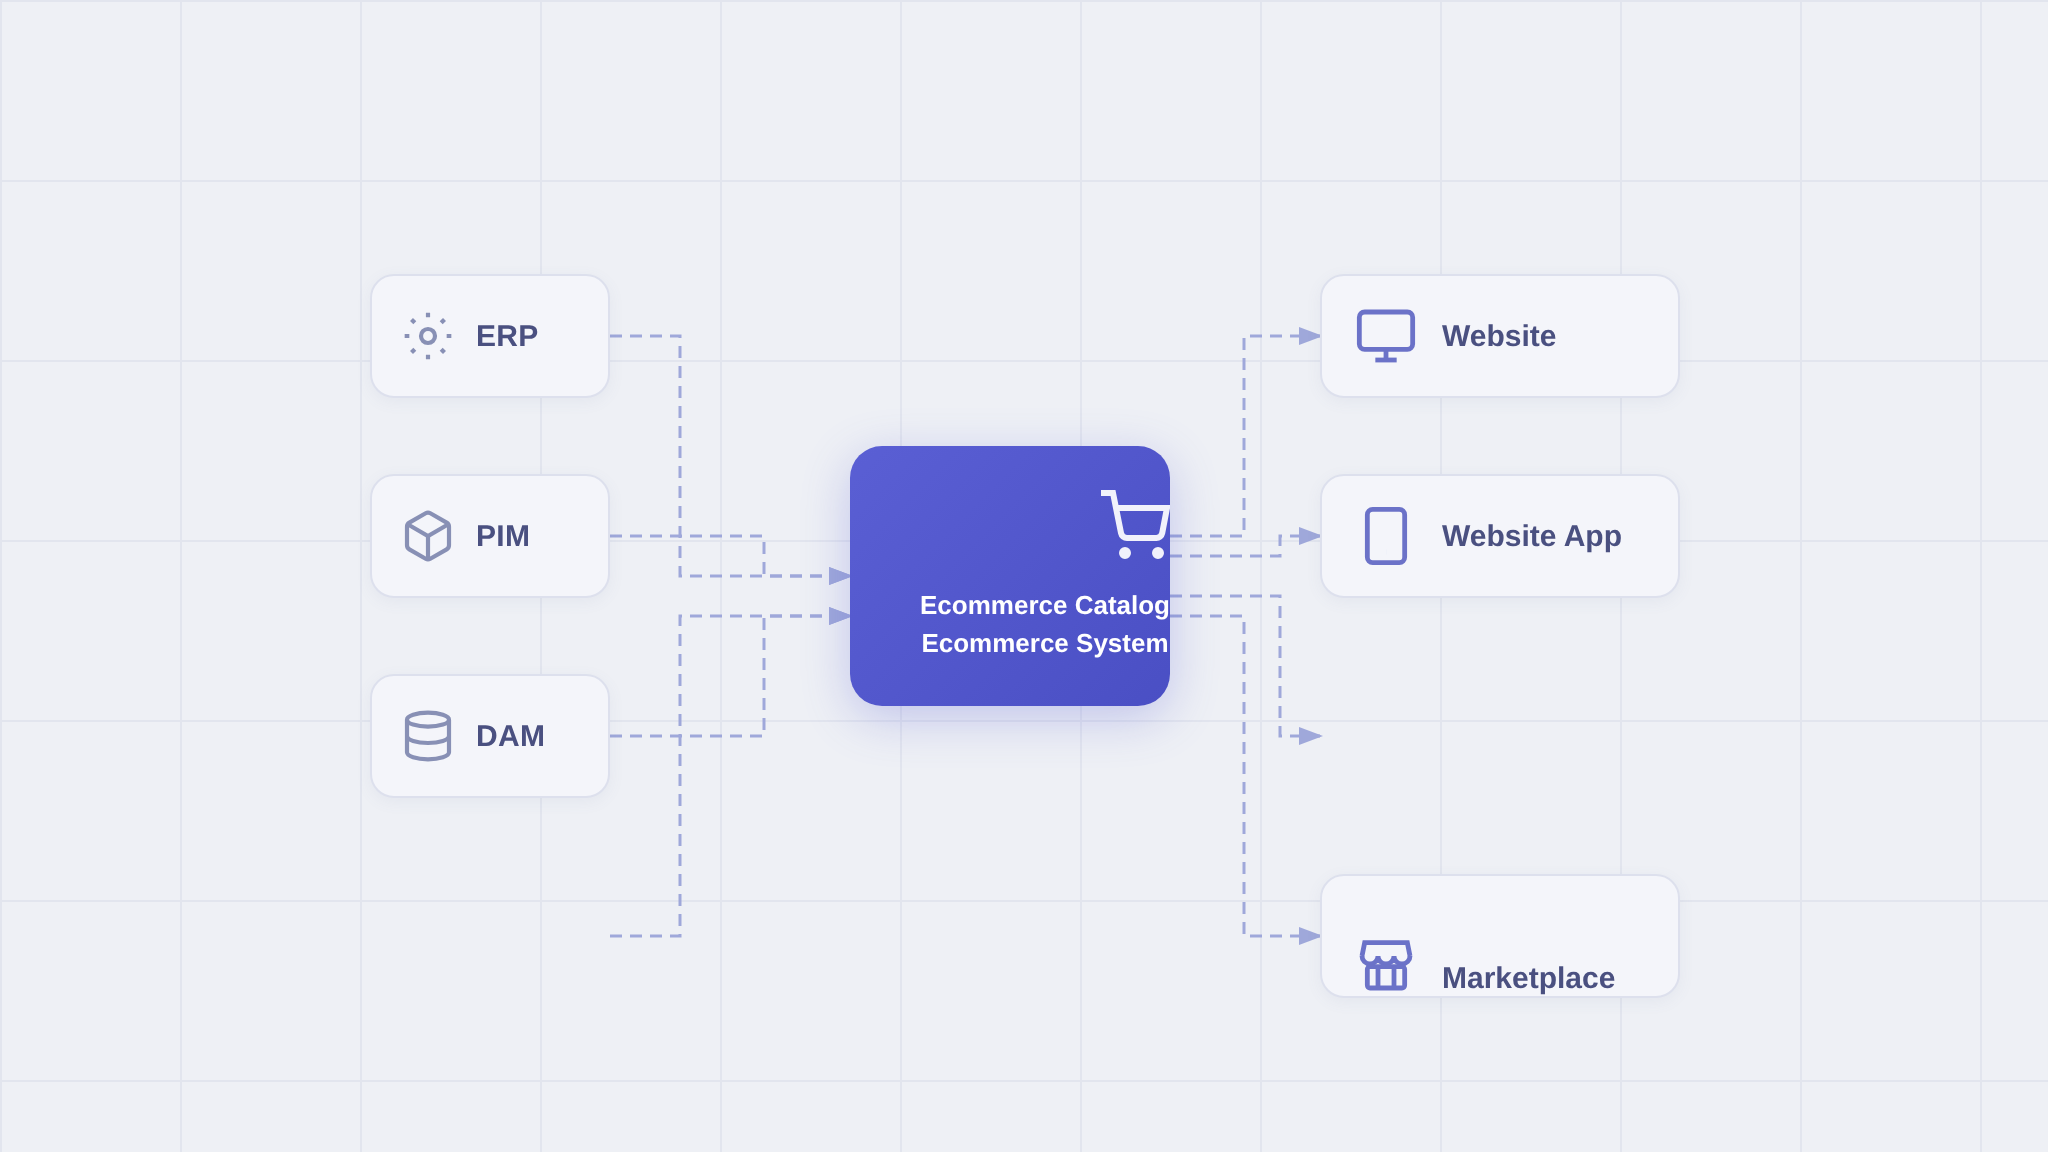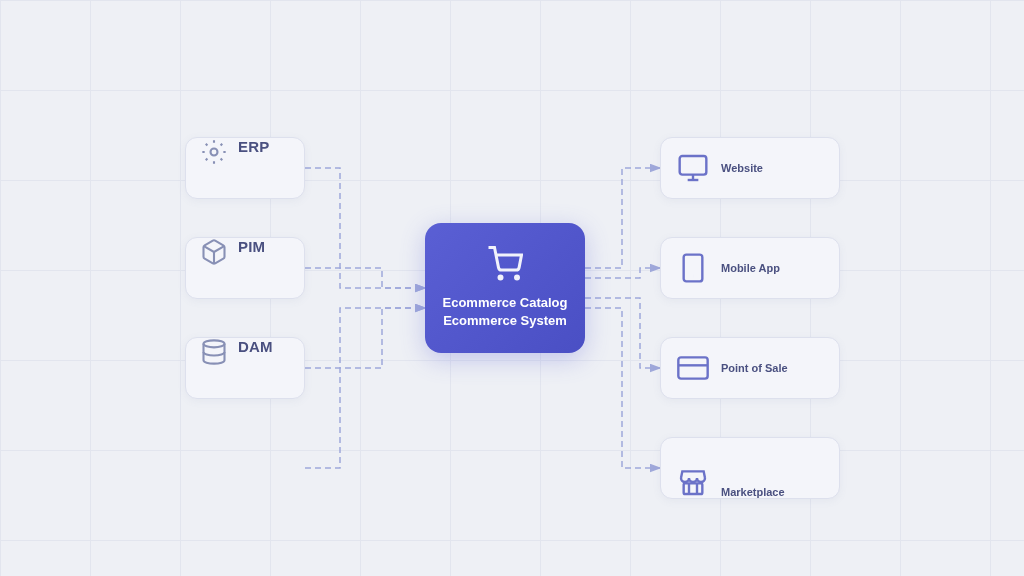--- a/index.html
+++ b/index.html
@@ -34,20 +34,21 @@
 
     
     .source-box {
       position: absolute;
       width: 120px;
       height: 62px;
       background: #f4f5fa;
       border: 1.5px solid #dde0ed;
       border-radius: 12px;
       display: flex;
+      align-items: center;
       gap: 10px;
       padding: 0 14px;
       box-shadow: 0 2px 8px rgba(100,110,160,0.07);
     }
 
     .source-box .icon {
       width: 28px;
       height: 28px;
       flex-shrink: 0;
       color: #8890b5;
@@ -62,21 +63,21 @@
 
     
     .center-box {
       position: absolute;
       width: 160px;
       height: 130px;
       background: linear-gradient(135deg, #5a5fd4 0%, #4a4fc4 100%);
       border-radius: 16px;
       display: flex;
       flex-direction: column;
-      align-items: center;
+      align-items: flex-end;
       justify-content: center;
       gap: 8px;
       box-shadow: 0 6px 24px rgba(90,95,212,0.30);
       left: 425px;
       top: 223px;
     }
 
     .center-box .cart-icon {
       color: rgba(255,255,255,0.92);
     }
@@ -105,21 +106,21 @@
     }
 
     .dest-box .icon {
       width: 32px;
       height: 32px;
       flex-shrink: 0;
       color: #6b72c8;
     }
 
     .dest-box .label {
-      font-size: 11px;
+      font-size: 15px;
       font-weight: 600;
       color: #4a5080;
     }
 
     
     .connectors {
       position: absolute;
       top: 0; left: 0;
       width: 1024px;
       height: 576px;
@@ -223,32 +224,23 @@
     <span class="label">Website</span>
   </div>
 
   <div class="dest-box" style="top:237px; left:660px;">
     <span class="icon">
       <svg width="32" height="32" viewBox="0 0 24 24" fill="none" stroke="currentColor" stroke-width="1.8">
         <rect x="5" y="2" width="14" height="20" rx="2" ry="2"></rect>
         <line x1="12" y1="18" x2="12.01" y2="18"></line>
       </svg>
     </span>
-    <span class="label">Mobile App</span>
-  </div>
-
-  <div class="dest-box" style="top:337px; left:660px;">
-    <span class="icon">
-      <svg width="32" height="32" viewBox="0 0 24 24" fill="none" stroke="currentColor" stroke-width="1.8">
-        <rect x="1" y="4" width="22" height="16" rx="2" ry="2"></rect>
-        <line x1="1" y1="10" x2="23" y2="10"></line>
-      </svg>
-    </span>
-    <span class="label">Point of Sale</span>
-  </div>
+    <span class="label">Website App</span>
+  </div>
+
 
   <div class="dest-box" style="top:437px; left:660px;align-items:flex-end;">
     <span class="icon">
       <svg width="32" height="32" viewBox="0 0 24 24" fill="none" stroke="currentColor" stroke-width="1.8">
         <path d="M3 9l1-5h16l1 5"></path>
         <path d="M3 9a3 3 0 0 0 6 0 3 3 0 0 0 6 0 3 3 0 0 0 6 0"></path>
         <rect x="5" y="13" width="14" height="8" rx="1"></rect>
         <line x1="9" y1="13" x2="9" y2="21"></line>
         <line x1="15" y1="13" x2="15" y2="21"></line>
       </svg>

